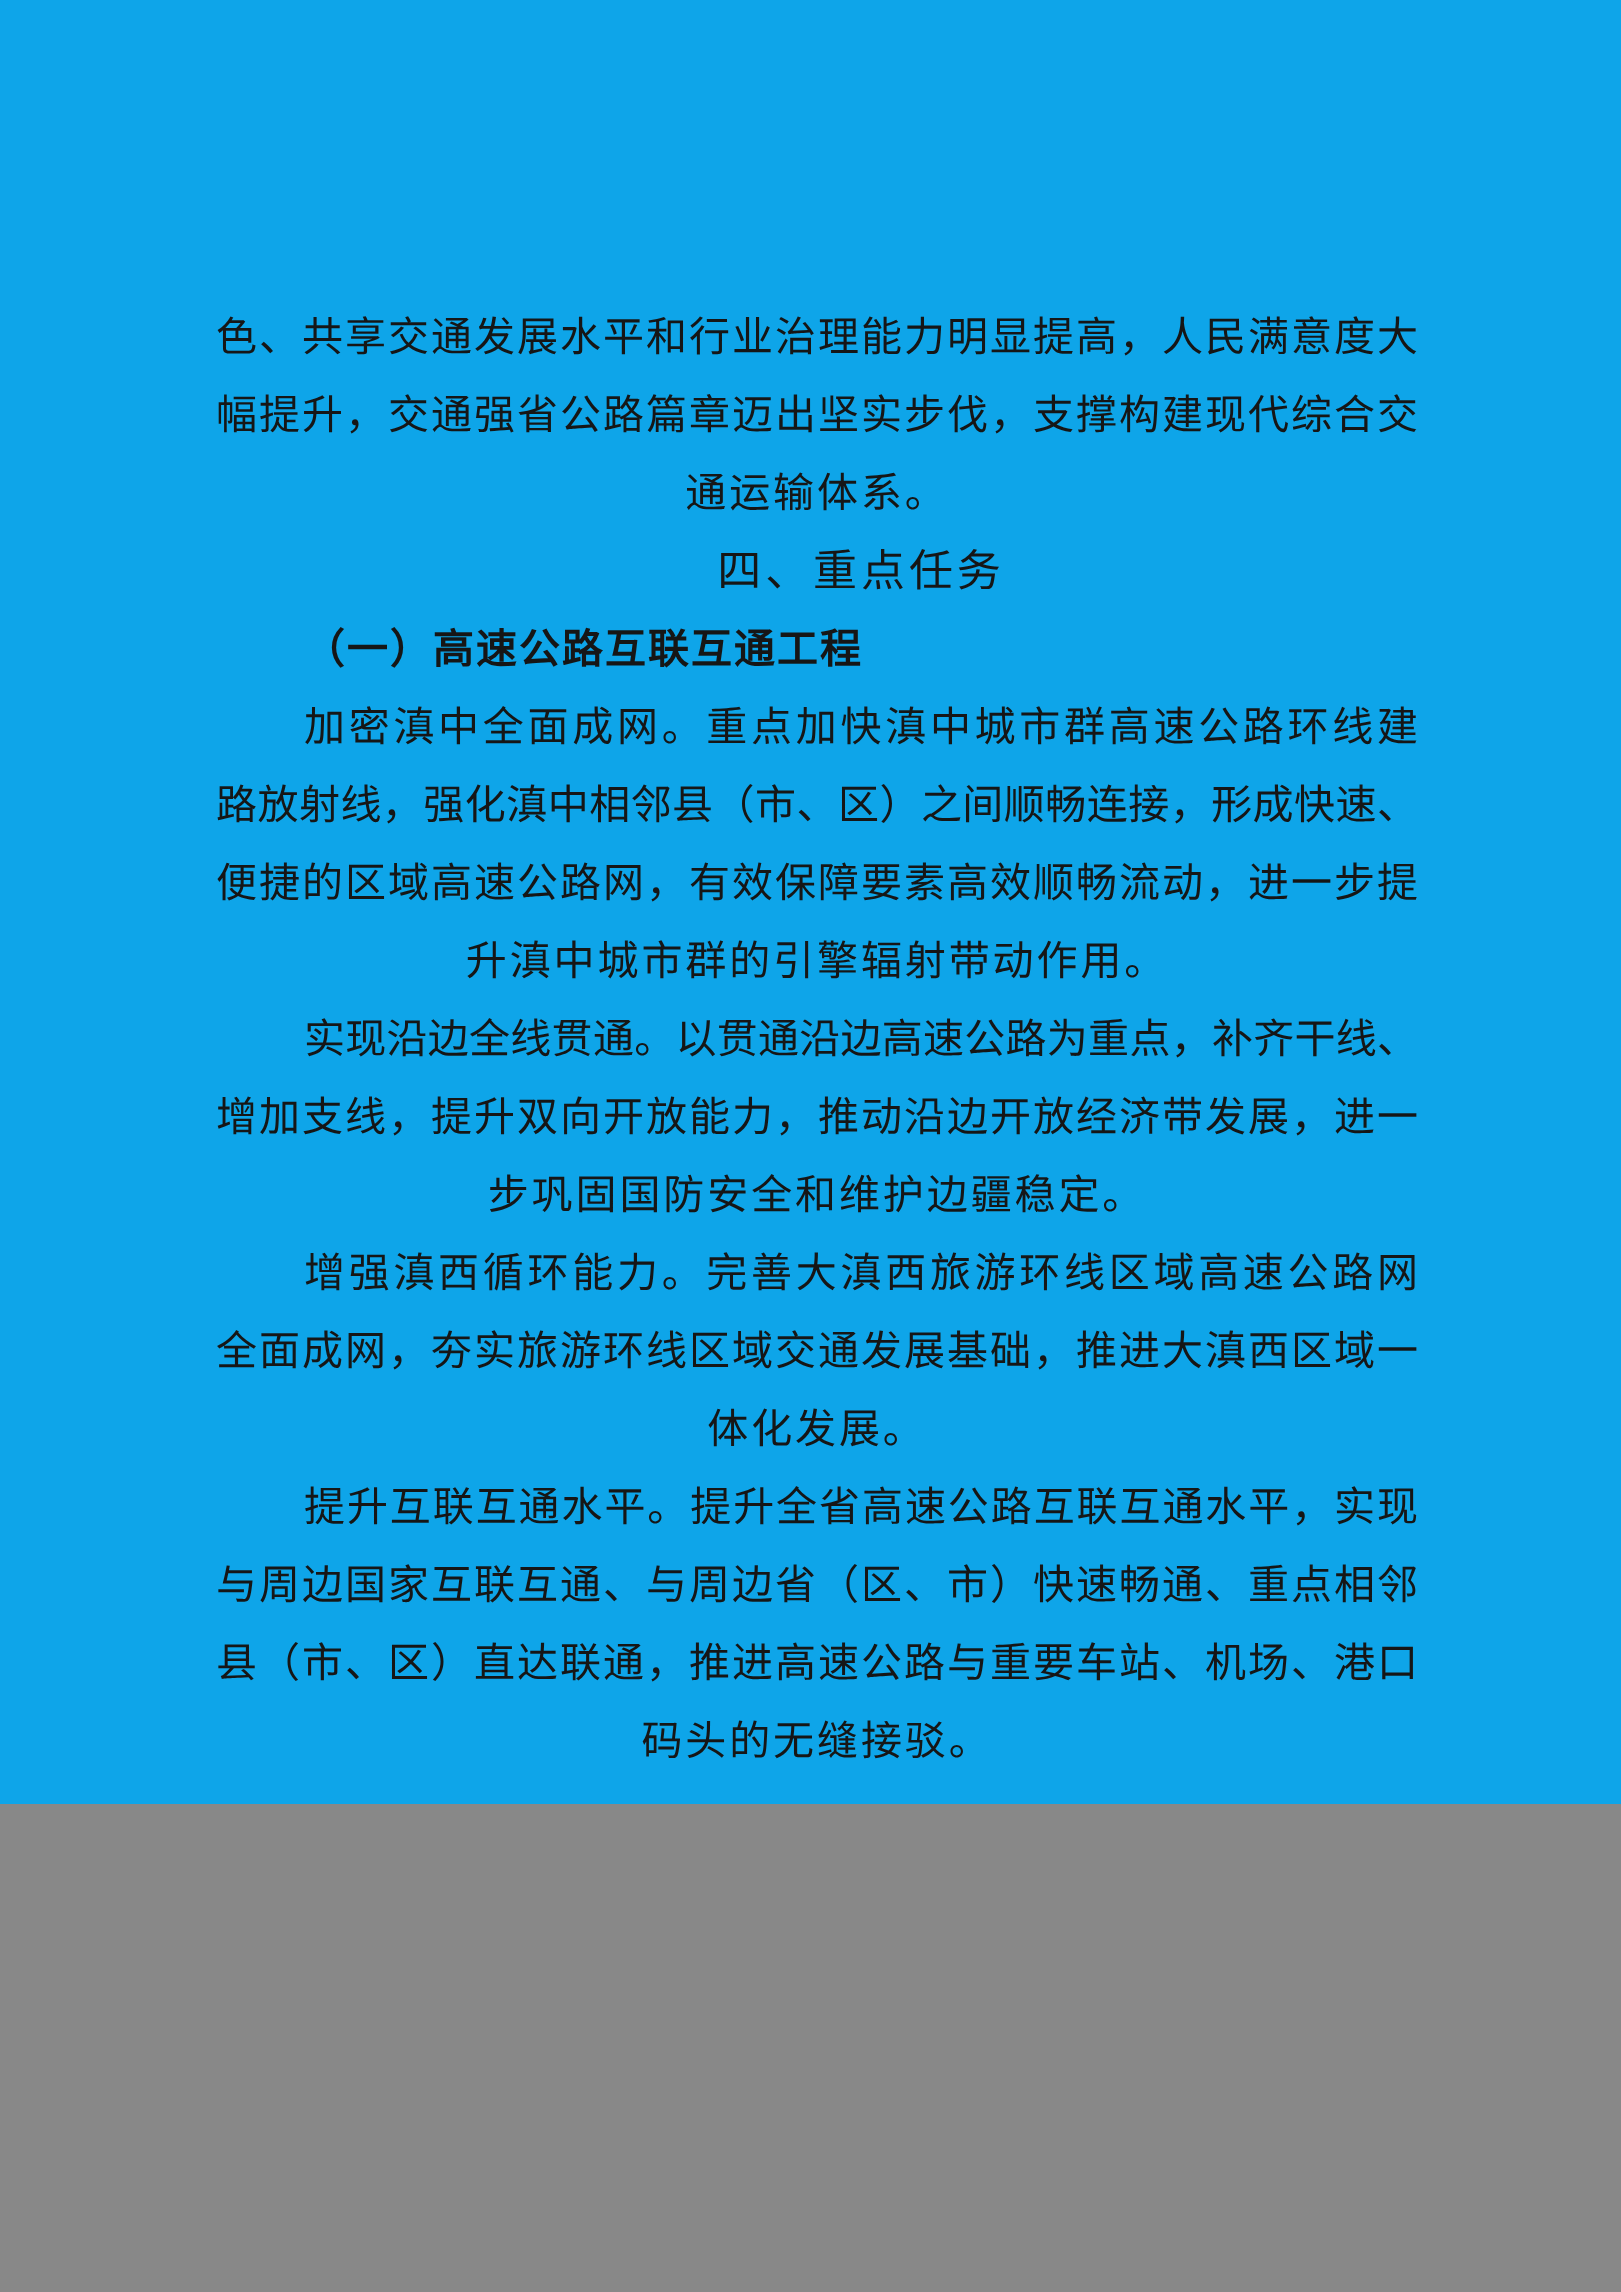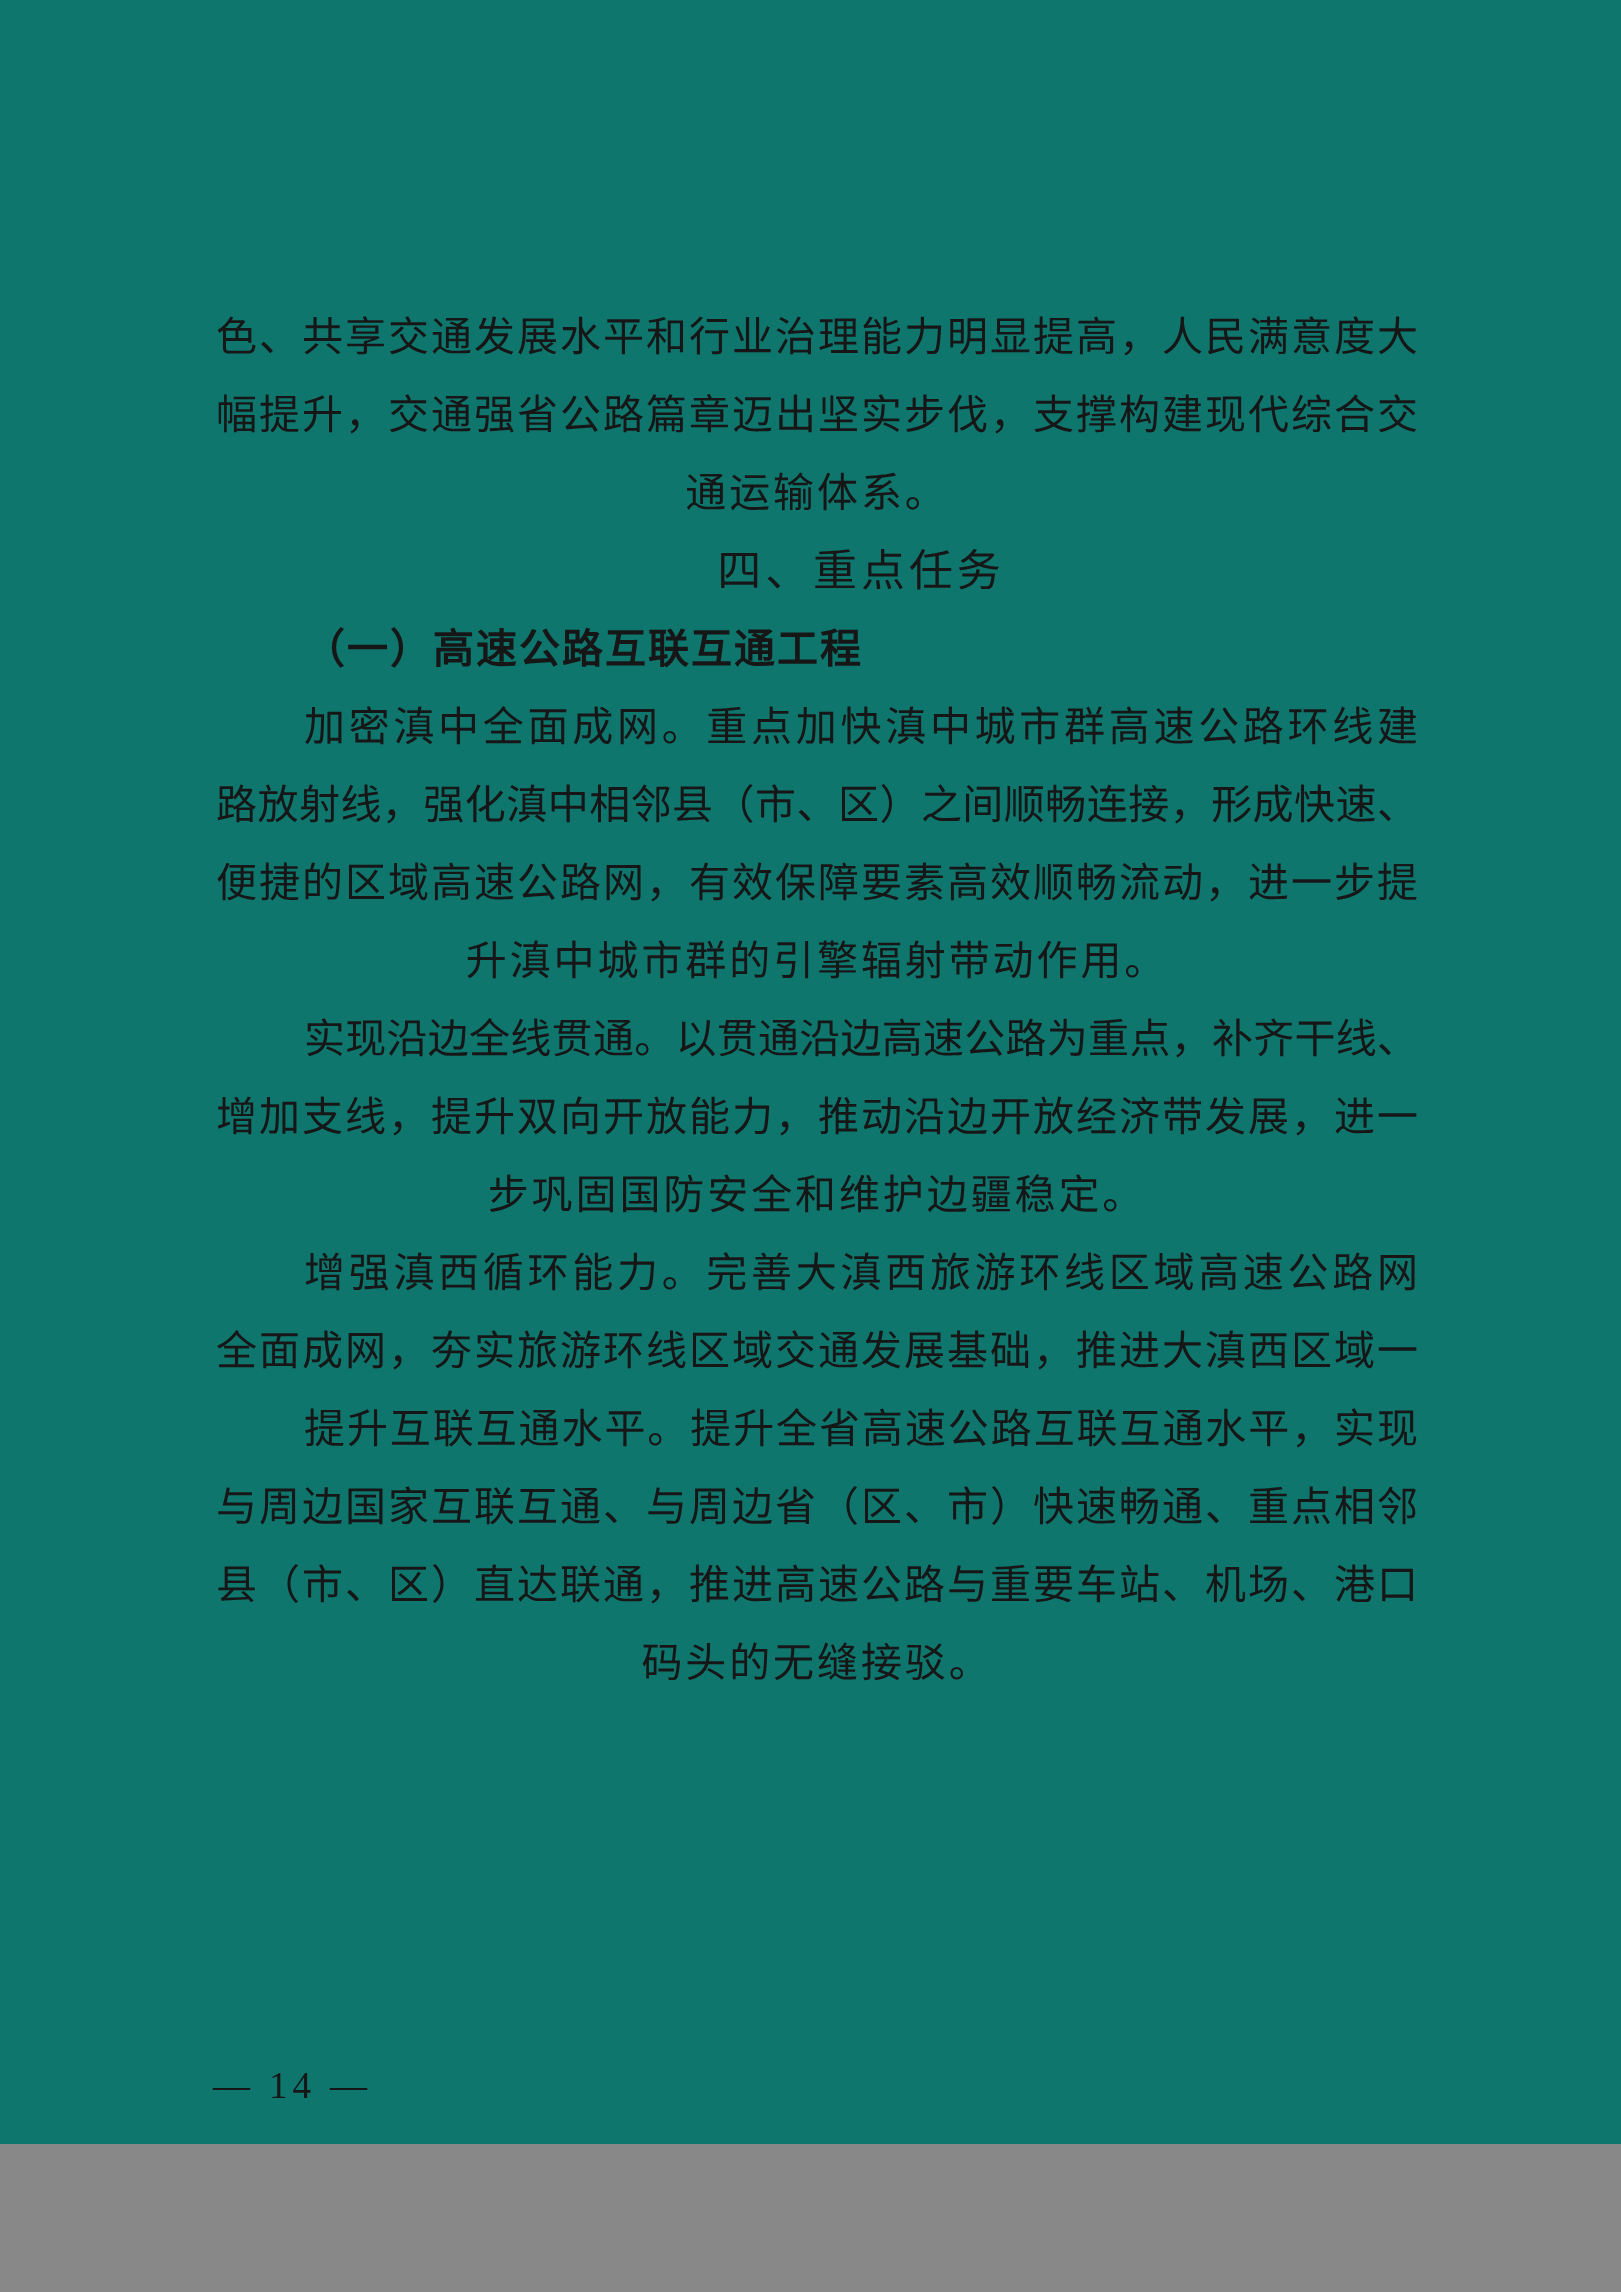--- a/index.html
+++ b/index.html
@@ -3,22 +3,22 @@
 <meta charset="utf-8">
 <style>
   html, body {
     margin: 0;
     padding: 0;
     background: #888;
   }
   .page {
     position: relative;
     width: 1621px;
-    height: 2144px;
-    background: #0f766e;
+    height: 1804px;
+    background: #0ea5e9;
     overflow: hidden;
     font-family: "Liberation Serif", "DejaVu Serif", serif;
     color: #161616;
   }
   .text-block {
     position: absolute;
     left: 216px;
     top: 298px;
     width: 1202px;
   }
@@ -78,20 +78,21 @@
     <div class="line h2 indent">（一）高速公路互联互通工程</div>
     <div class="line just indent">加密滇中全面成网。重点加快滇中城市群高速公路环线建</div>
     <div class="line just">路放射线，强化滇中相邻县（市、区）之间顺畅连接，形成快速、</div>
     <div class="line just">便捷的区域高速公路网，有效保障要素高效顺畅流动，进一步提</div>
     <div class="line short">升滇中城市群的引擎辐射带动作用。</div>
     <div class="line just indent">实现沿边全线贯通。以贯通沿边高速公路为重点，补齐干线、</div>
     <div class="line just">增加支线，提升双向开放能力，推动沿边开放经济带发展，进一</div>
     <div class="line short">步巩固国防安全和维护边疆稳定。</div>
     <div class="line just indent">增强滇西循环能力。完善大滇西旅游环线区域高速公路网</div>
     <div class="line just">全面成网，夯实旅游环线区域交通发展基础，推进大滇西区域一</div>
+    <div class="line short">体化发展。</div>
     <div class="line just indent">提升互联互通水平。提升全省高速公路互联互通水平，实现</div>
     <div class="line just">与周边国家互联互通、与周边省（区、市）快速畅通、重点相邻</div>
     <div class="line just">县（市、区）直达联通，推进高速公路与重要车站、机场、港口</div>
     <div class="line short">码头的无缝接驳。</div>
   </div>
 
   <div class="page-number">— 14 —</div>
 </div>
 
 

